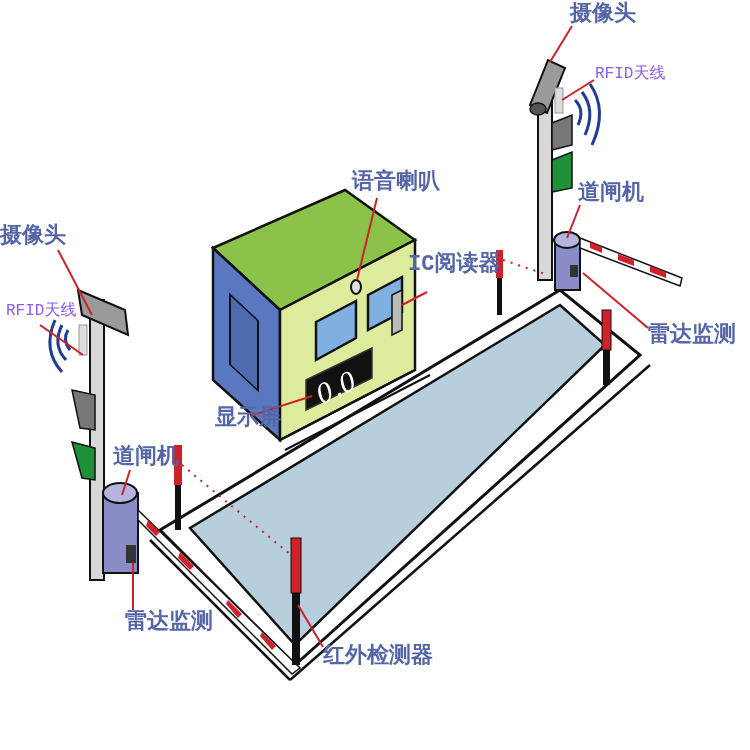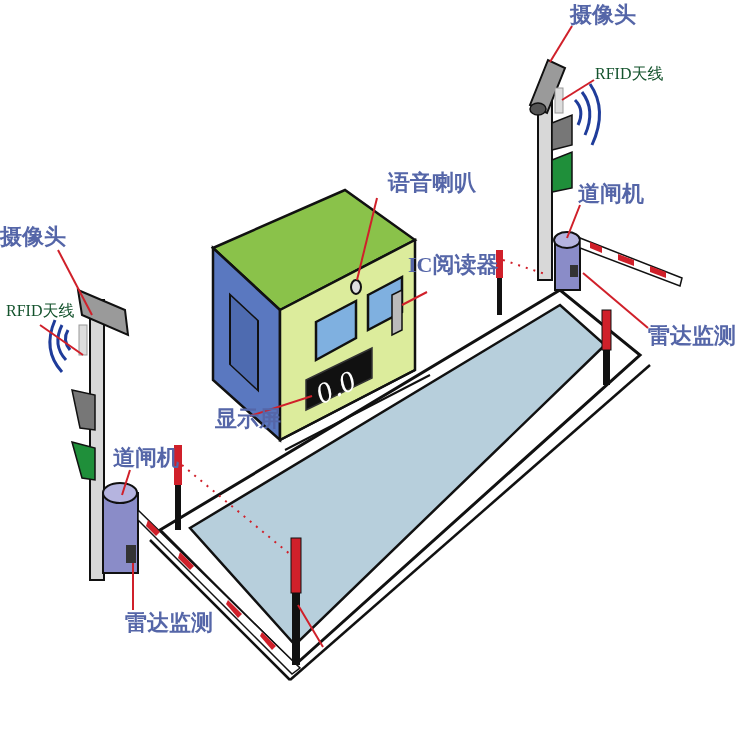--- a/index.html
+++ b/index.html
@@ -1,23 +1,23 @@
 <!DOCTYPE html>
 <html><head>
 <meta charset="utf-8">
 <style>
   html, body { margin:0; padding:0; background:#ffffff; }
   #stage { position:relative; width:750px; height:750px; overflow:hidden; background:#ffffff; }
   svg { position:absolute; left:0; top:0; }
   .lbl {
-    position:absolute; font-family:Liberation Serif, serif; font-weight:bold;
+    position:absolute; font-family:Liberation Mono, monospace; font-weight:bold;
     color:#5566a8; white-space:nowrap; line-height:1;
   }
   .lbl.big { font-size:22px; }
-  .lbl.small { font-size:16px; font-weight:normal; color:#14532d; }
+  .lbl.small { font-size:16px; font-weight:normal; color:#8b5cf6; }
   .disp-digit { font-family:"DejaVu Serif", serif; font-style:italic; fill:#ffffff; font-size:26px; }
 </style>
 </head>
 <body>
 
 <div id="stage">
   <svg width="750" height="750" viewBox="0 0 750 750">
 
     <g>
       <polygon points="160,530 560,290 640,355 295,665" fill="#ffffff" stroke="#111" stroke-width="3"></polygon>
@@ -135,20 +135,21 @@
       <line x1="130" y1="470" x2="122" y2="495"></line>
       <line x1="133" y1="563" x2="133" y2="610"></line>
       <line x1="298" y1="605" x2="323" y2="647"></line>
     </g>
   </svg>
 
   <div class="lbl big" style="left:570px;top:4px;">摄像头</div>
   <div class="lbl small" style="left:595px;top:66px;">RFID天线</div>
   <div class="lbl big" style="left:578px;top:183px;">道闸机</div>
   <div class="lbl big" style="left:648px;top:325px;">雷达监测</div>
-  <div class="lbl big" style="left:388px;top:172px;">语音喇叭</div>
+  <div class="lbl big" style="left:352px;top:172px;">语音喇叭</div>
   <div class="lbl big" style="left:408px;top:254px;">IC阅读器</div>
   <div class="lbl big" style="left:0px;top:226px;">摄像头</div>
   <div class="lbl small" style="left:6px;top:303px;">RFID天线</div>
   <div class="lbl big" style="left:215px;top:408px;">显示屏</div>
   <div class="lbl big" style="left:113px;top:447px;">道闸机</div>
   <div class="lbl big" style="left:125px;top:612px;">雷达监测</div>
+  <div class="lbl big" style="left:323px;top:646px;">红外检测器</div>
 </div>
 
 </body></html>

